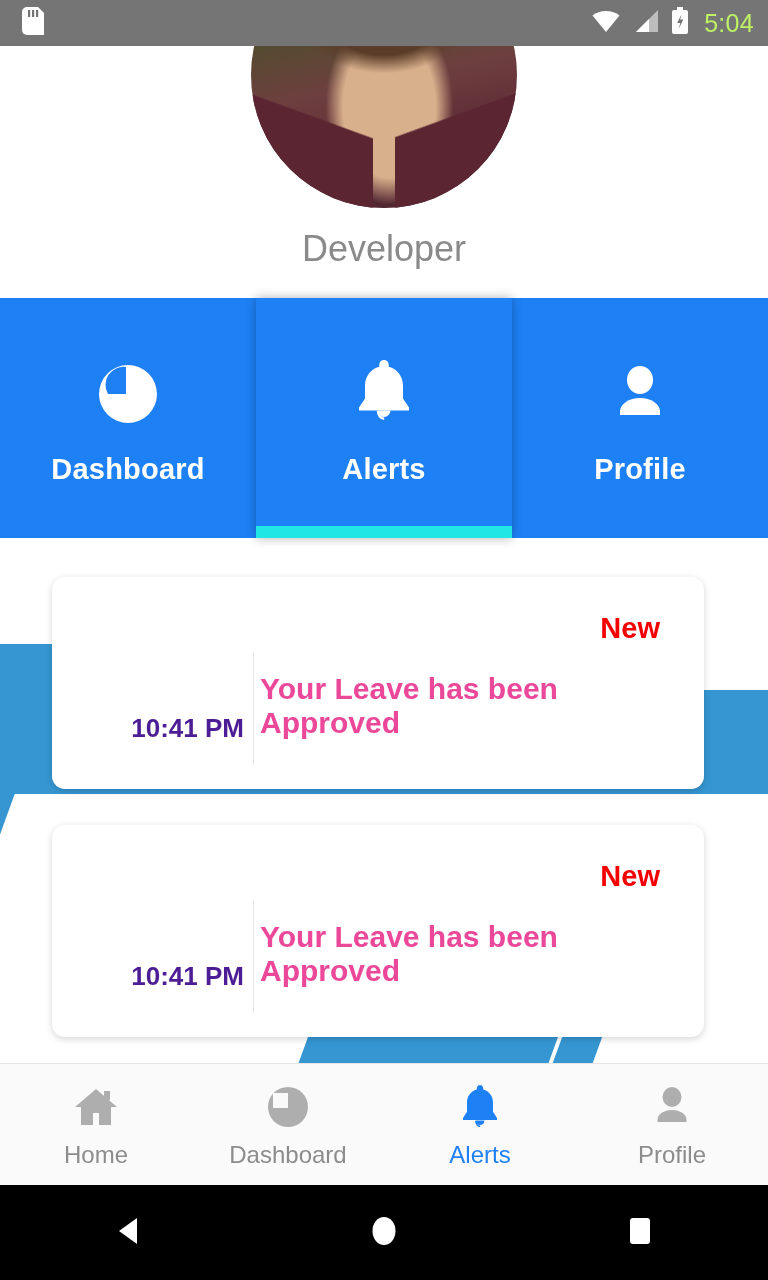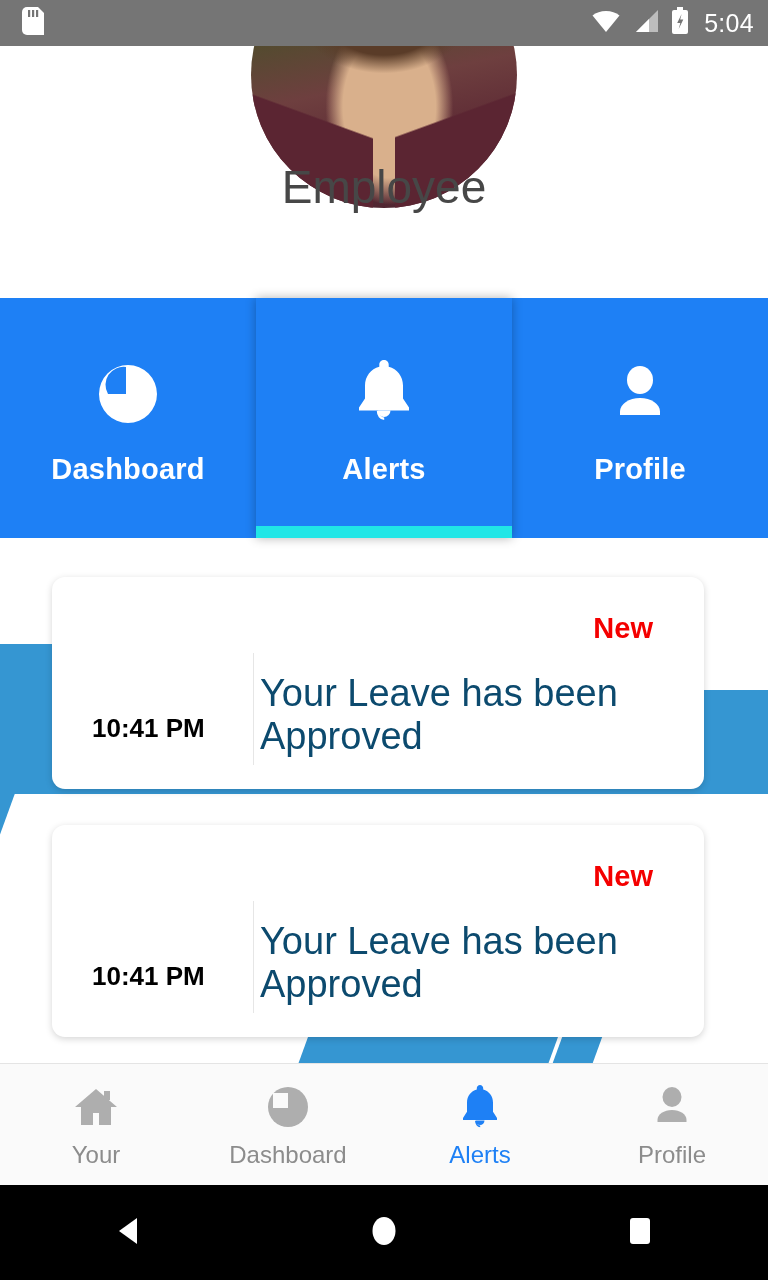--- a/index.html
+++ b/index.html
@@ -12,21 +12,21 @@
   }
 
   
   .statusbar{
     position:absolute; top:0; left:0; width:768px; height:46px;
     background:#757575; display:flex; align-items:center;
     padding:0 14px 0 22px; z-index:60;
   }
   .sb-left{ display:flex; align-items:center; }
   .sb-right{ margin-left:auto; display:flex; align-items:center; gap:11px; }
-  .sb-time{ color:#ffffff; font-size:25px; letter-spacing:.3px; margin-left:4px; }
+  .sb-time{ color:#bef264; font-size:25px; letter-spacing:.3px; margin-left:4px; }
 
   
   .profile-header{
     position:absolute; top:46px; left:0; width:768px; height:252px;
     background:#ffffff; text-align:center; z-index:10;
   }
   .avatar-wrap{
     position:absolute; top:-104px; left:50%; transform:translateX(-50%);
     width:266px; height:266px; border-radius:50%; overflow:hidden;
   }
@@ -112,38 +112,38 @@
   .card{
     position:absolute; left:52px; width:652px; height:212px;
     background:#ffffff; border-radius:13px;
     box-shadow:0 2px 7px rgba(0,0,0,.17);
     z-index:4;
   }
   .card-1{ top:39px; }
   .card-2{ top:287px; }
 
   .badge-new{
-    position:absolute; right:51px; top:35px;
+    position:absolute; right:44px; top:35px;
     color:#F40000; font-size:29px; font-weight:700;
   }
   .card-divider{
     position:absolute; left:201px; top:76px; width:1px; height:112px;
     background:#e6e6e6;
   }
   .card-date{
     position:absolute; left:40px; top:95px; width:152px; text-align:center;
     color:#111111; font-size:27px; font-weight:700; letter-spacing:-.6px;
   }
   .card-time{
-    position:absolute; left:40px; top:136px; width:152px; text-align:left;
-    color:#000000; font-size:26px; font-weight:700;
+    position:absolute; left:40px; top:136px; width:152px; text-align:right;
+    color:#4c1d95; font-size:26px; font-weight:700;
   }
   .card-msg{
     position:absolute; left:208px; top:95px;
-    color:#0c4a6e; font-size:38px; font-weight:400;
+    color:#ec4899; font-size:30px; font-weight:700;
   }
 
   
   .bottomnav{
     position:absolute; left:0; top:1063px; width:768px; height:122px;
     background:#FAFAFA; border-top:1px solid #e4e4e4;
     display:flex; z-index:30;
   }
   .bnav-item{
     flex:1; display:flex; flex-direction:column;
@@ -198,21 +198,21 @@
   </div>
 </div>
 
 <div class="profile-header">
   <div class="avatar-wrap">
     <div class="avatar-photo">
       <div class="avatar-shirt-l"></div>
       <div class="avatar-shirt-r"></div>
     </div>
   </div>
-  <div class="emp-name">Employee</div>
+  <div class="emp-role">Developer</div>
 </div>
 
 <div class="tabbar">
 
   <div class="tab">
     <div class="tab-icon">
       <svg width="62" height="62" viewBox="0 0 62 62">
         <path d="M31 2a29 29 0 1 0 0 58 29 29 0 0 0 0-58z" fill="#fff"></path>
         <path d="M31 4v27H13A18 18 0 0 1 31 4z" fill="#1E80F5" transform="translate(-2,0)"></path>
         <path d="M12 14h17v17H12z" fill="#1E80F5"></path>
@@ -271,21 +271,21 @@
 
 <div class="bottomnav">
 
   <div class="bnav-item">
     <div class="bnav-icon">
       <svg width="46" height="46" viewBox="0 0 46 46">
         <path d="M23 5 2 23h6v18h12V29h6v12h12V23h6z" fill="#aeaeae"></path>
         <rect x="31" y="7" width="6" height="9" fill="#aeaeae"></rect>
       </svg>
     </div>
-    <div class="bnav-label">Your</div>
+    <div class="bnav-label">Home</div>
   </div>
 
   <div class="bnav-item">
     <div class="bnav-icon">
       <svg width="44" height="44" viewBox="0 0 44 44">
         <circle cx="22" cy="22" r="20" fill="#aeaeae"></circle>
         <path d="M7 8h15v15H7z" fill="#FAFAFA"></path>
       </svg>
     </div>
     <div class="bnav-label">Dashboard</div>

